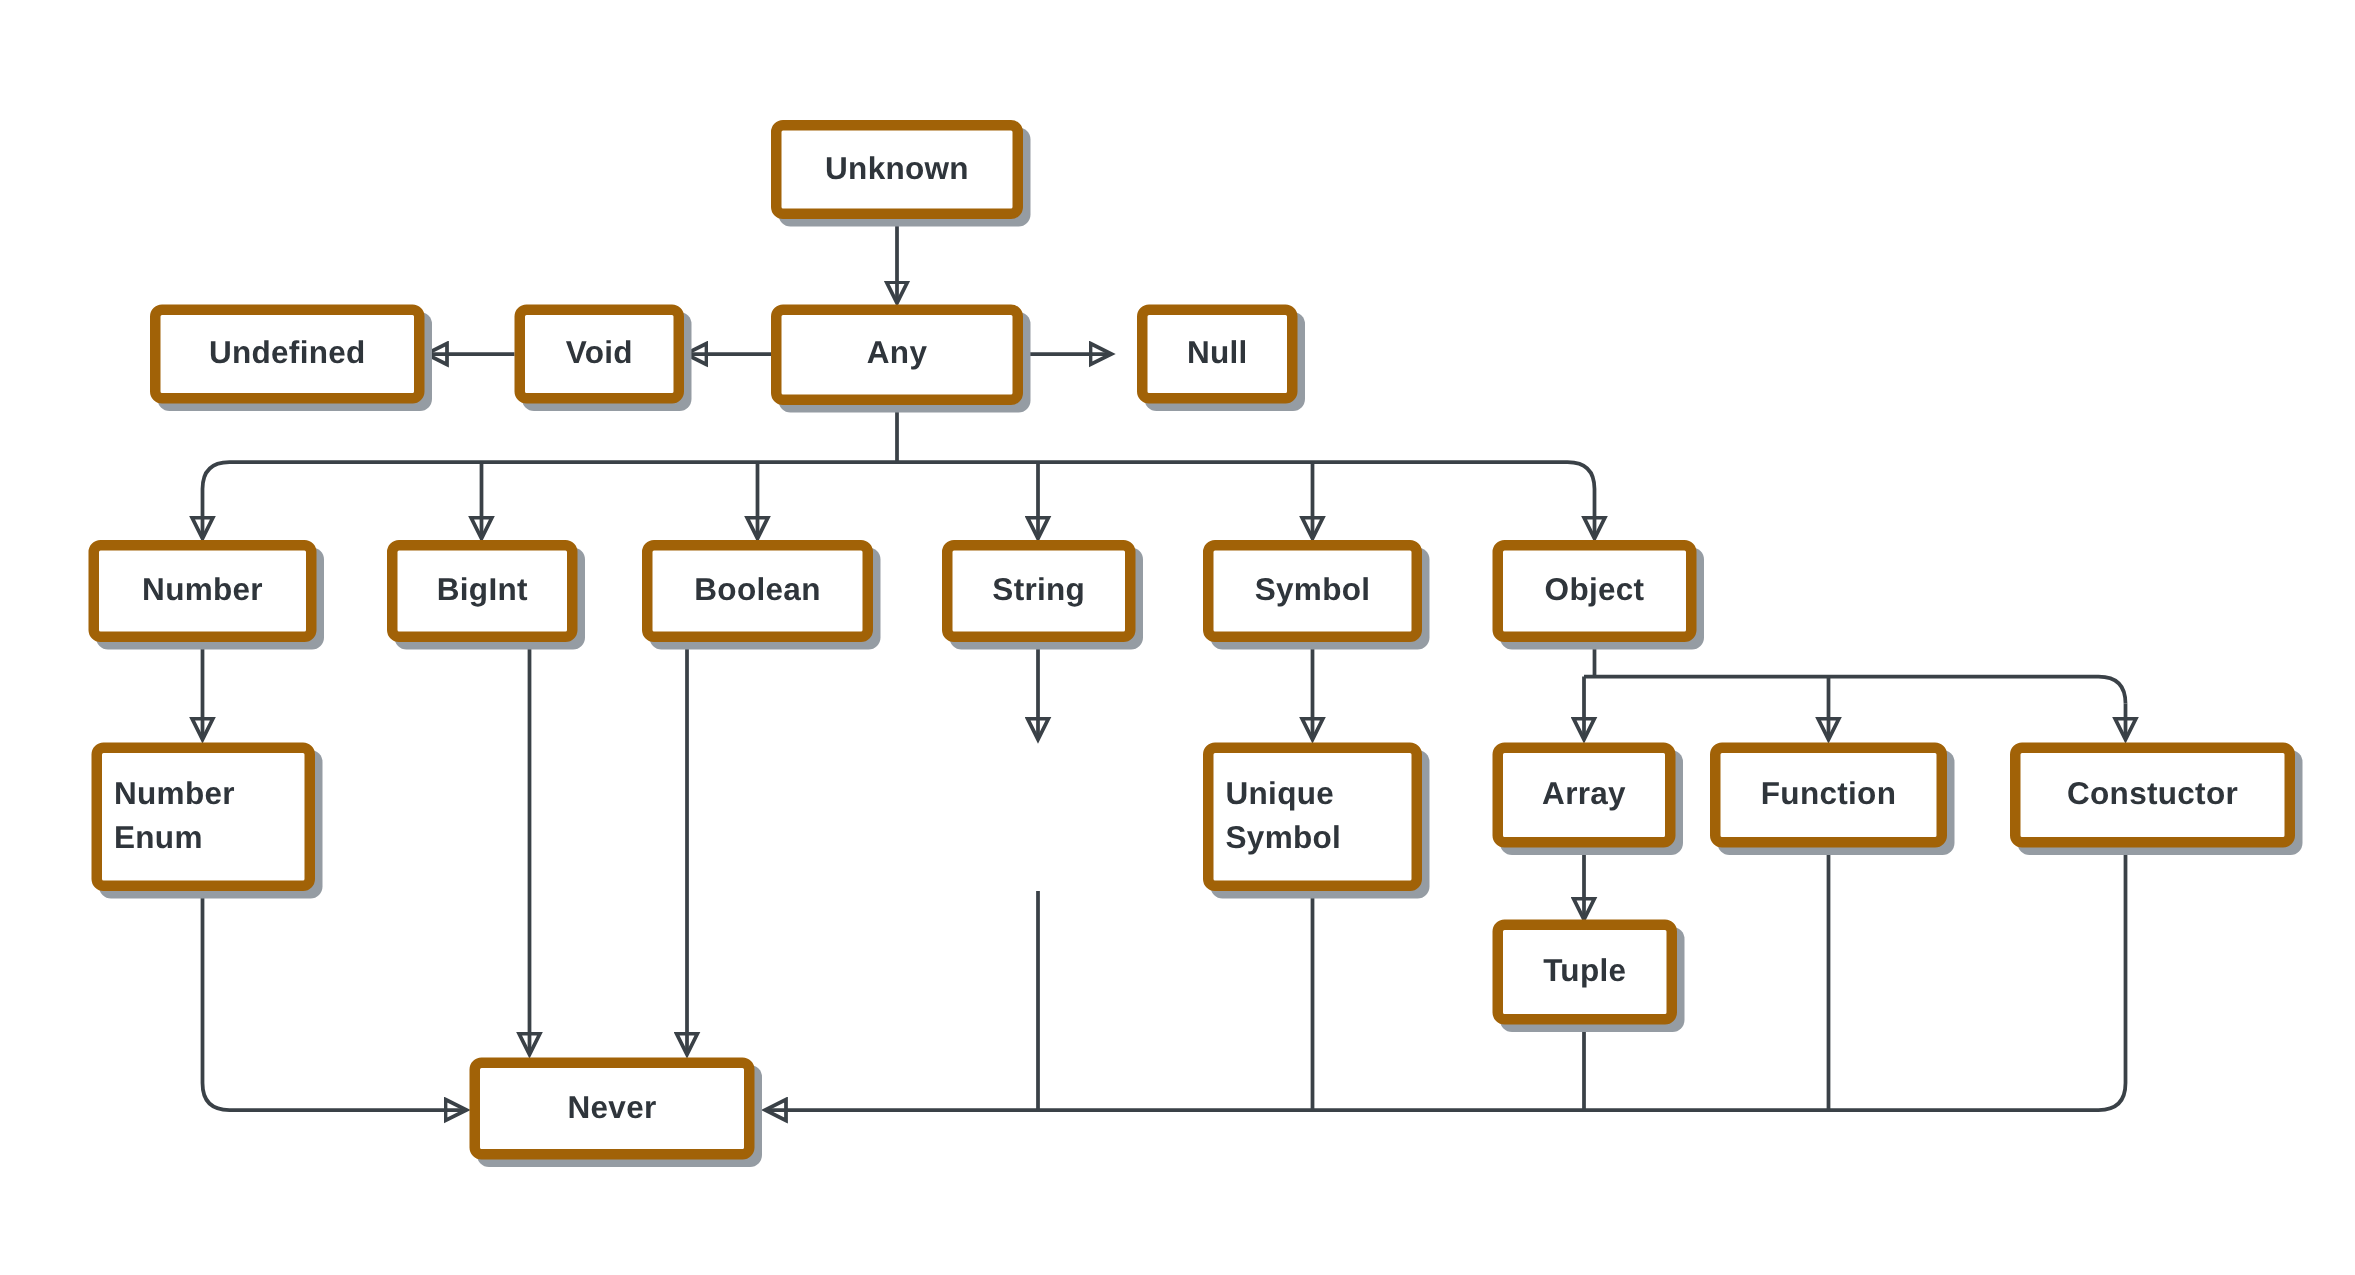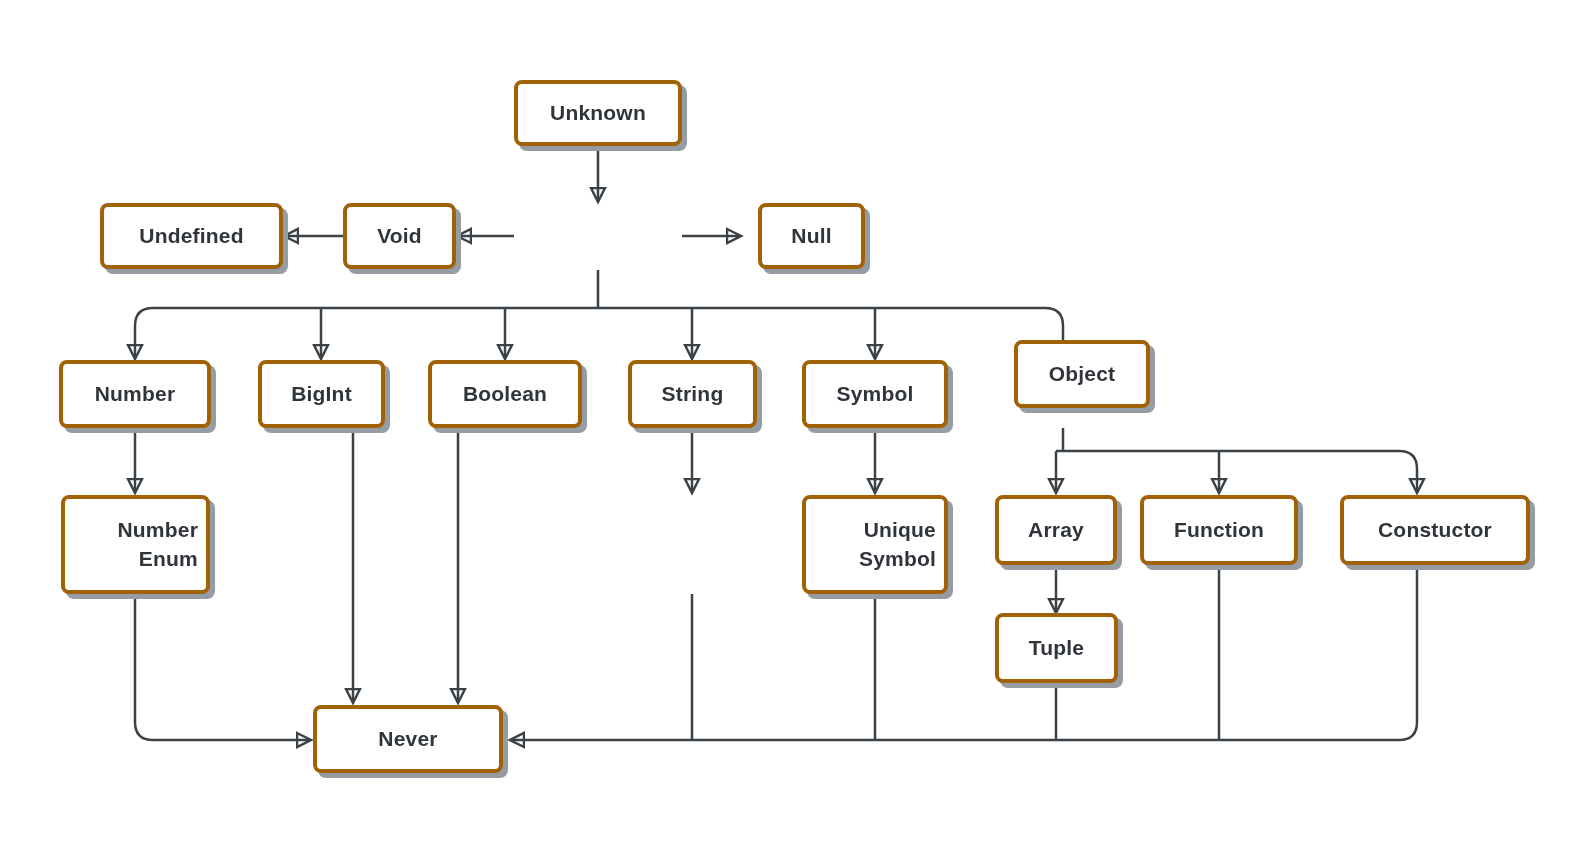--- a/index.html
+++ b/index.html
@@ -24,27 +24,27 @@
   }
   .edge-layer path {
     fill: none;
     stroke: #3a4147;
     stroke-width: 2.5;
   }
   .node {
     position: absolute;
     box-sizing: border-box;
     background: #ffffff;
-    border: 4px solid #a16207;
+    border: 7px solid #a16207;
     border-radius: 8px;
     box-shadow: 5px 5px 0 #959ca3;
     display: flex;
     align-items: center;
     justify-content: center;
-    text-align: right;
+    text-align: left;
     font-size: 21px;
     font-weight: 600;
     color: #2f353b;
     line-height: 1.35;
     padding: 4px 8px;
     letter-spacing: 0.2px;
   }
 </style>
 </head>
 <body>
@@ -94,28 +94,29 @@
     <path d="M692,594 V740"></path>
     <path d="M875,594 V740"></path>
     <path d="M1056,683 V740"></path>
     <path d="M1219,565 V740"></path>
   </svg>
 
   <div class="node" style="left:514px; top:80px;  width:168px; height:66px;">Unknown</div>
 
   <div class="node" style="left:100px; top:203px; width:183px; height:66px;">Undefined</div>
   <div class="node" style="left:343px; top:203px; width:113px; height:66px;">Void</div>
+  <div class="node" style="left:514px; top:203px; width:168px; height:67px;">Any</div>
   <div class="node" style="left:742px; top:203px; width:107px; height:66px;margin-left:16px;">Null</div>
 
   <div class="node" style="left:59px;  top:360px; width:152px; height:68px;">Number</div>
   <div class="node" style="left:258px; top:360px; width:127px; height:68px;">BigInt</div>
   <div class="node" style="left:428px; top:360px; width:154px; height:68px;">Boolean</div>
   <div class="node" style="left:628px; top:360px; width:129px; height:68px;">String</div>
   <div class="node" style="left:802px; top:360px; width:146px; height:68px;">Symbol</div>
-  <div class="node" style="left:995px; top:340px; width:136px; height:68px;margin-left:19px;">Object</div>
+  <div class="node" style="left:995px; top:360px; width:136px; height:68px;">Object</div>
 
   <div class="node" style="left:61px;  top:495px; width:149px; height:99px;">Number Enum</div>
   <div class="node" style="left:802px; top:495px; width:146px; height:99px;">Unique Symbol</div>
   <div class="node" style="left:1140px; top:495px; width:158px; height:70px;">Function</div>
   <div class="node" style="left:995px; top:495px; width:122px; height:70px;">Array</div>
   <div class="node" style="left:1340px; top:495px; width:190px; height:70px;">Constuctor</div>
 
   <div class="node" style="left:995px; top:613px; width:123px; height:70px;">Tuple</div>
 
   <div class="node" style="left:313px; top:705px; width:190px; height:68px;">Never</div>

